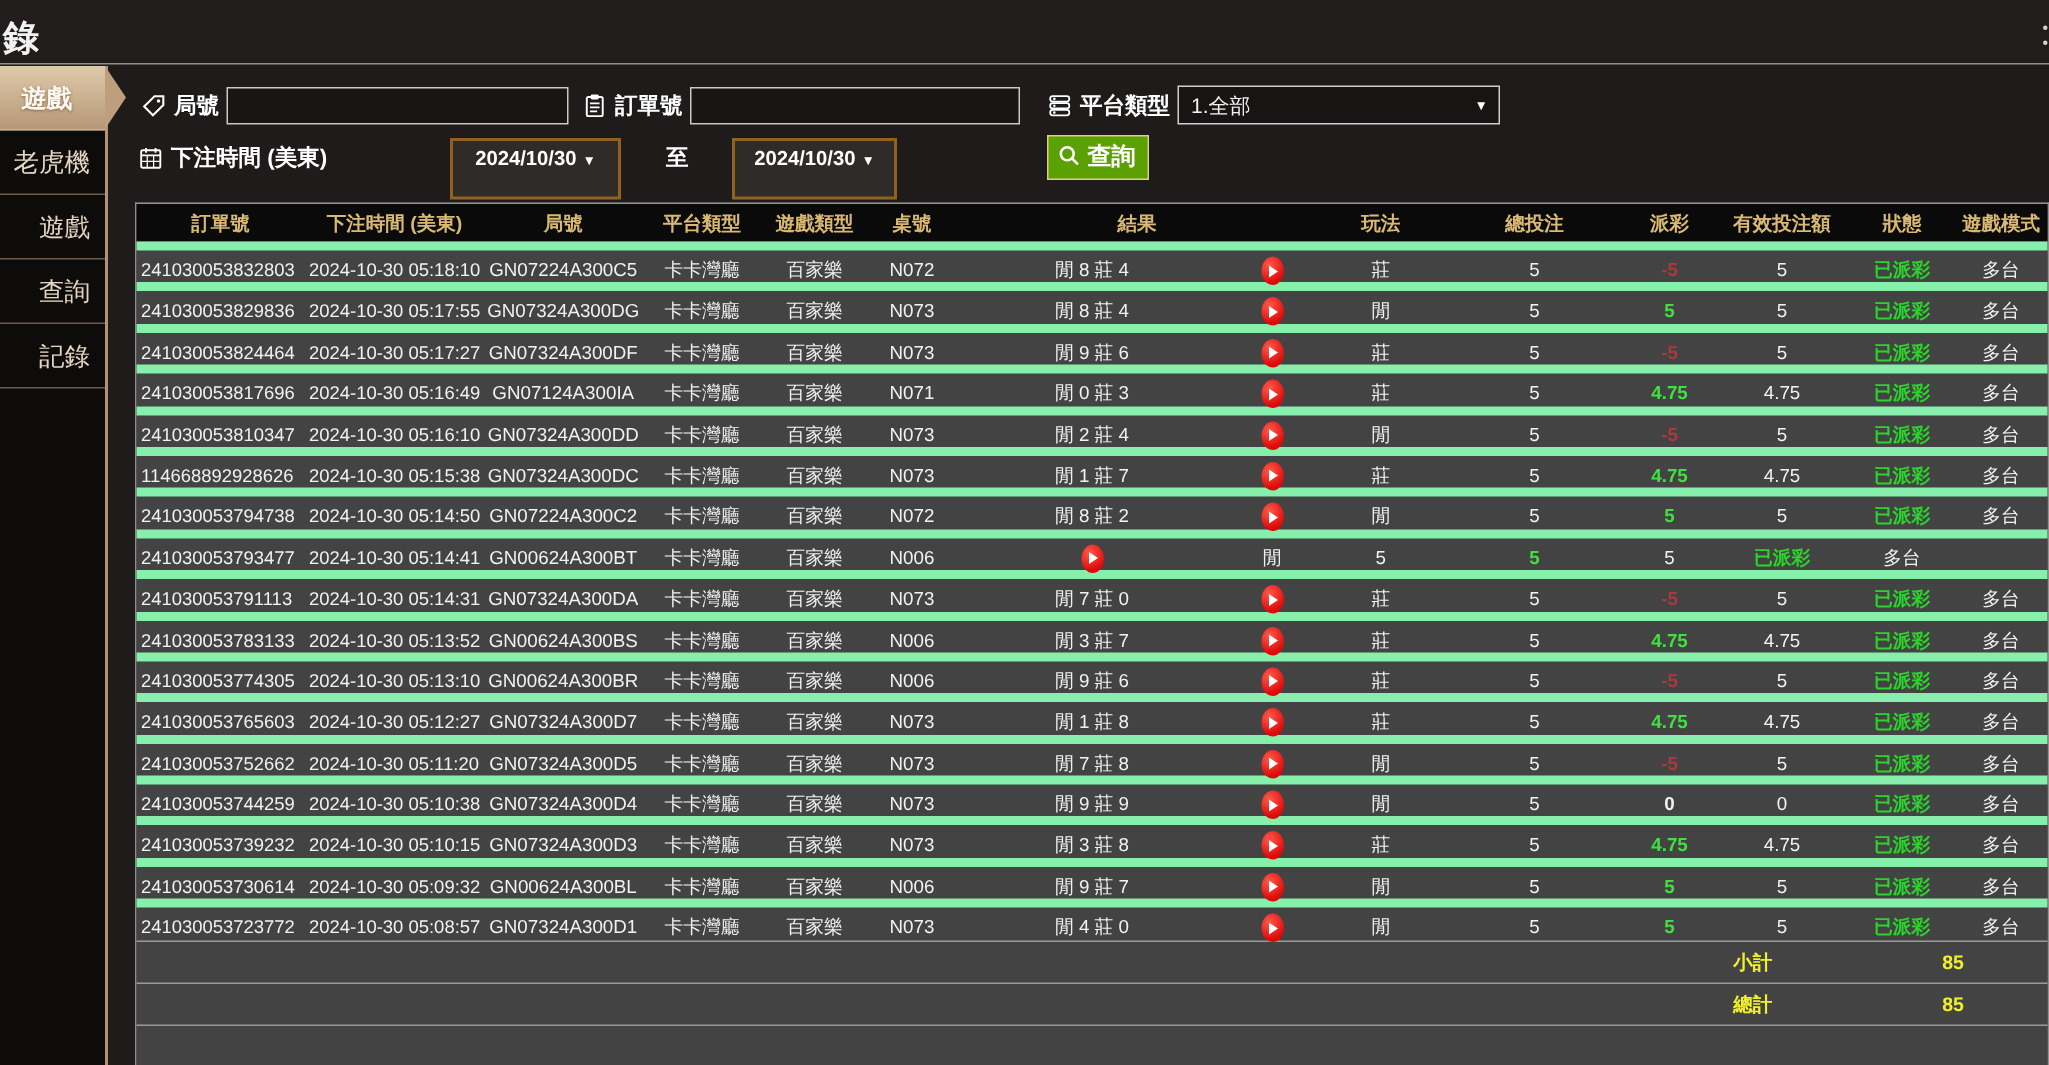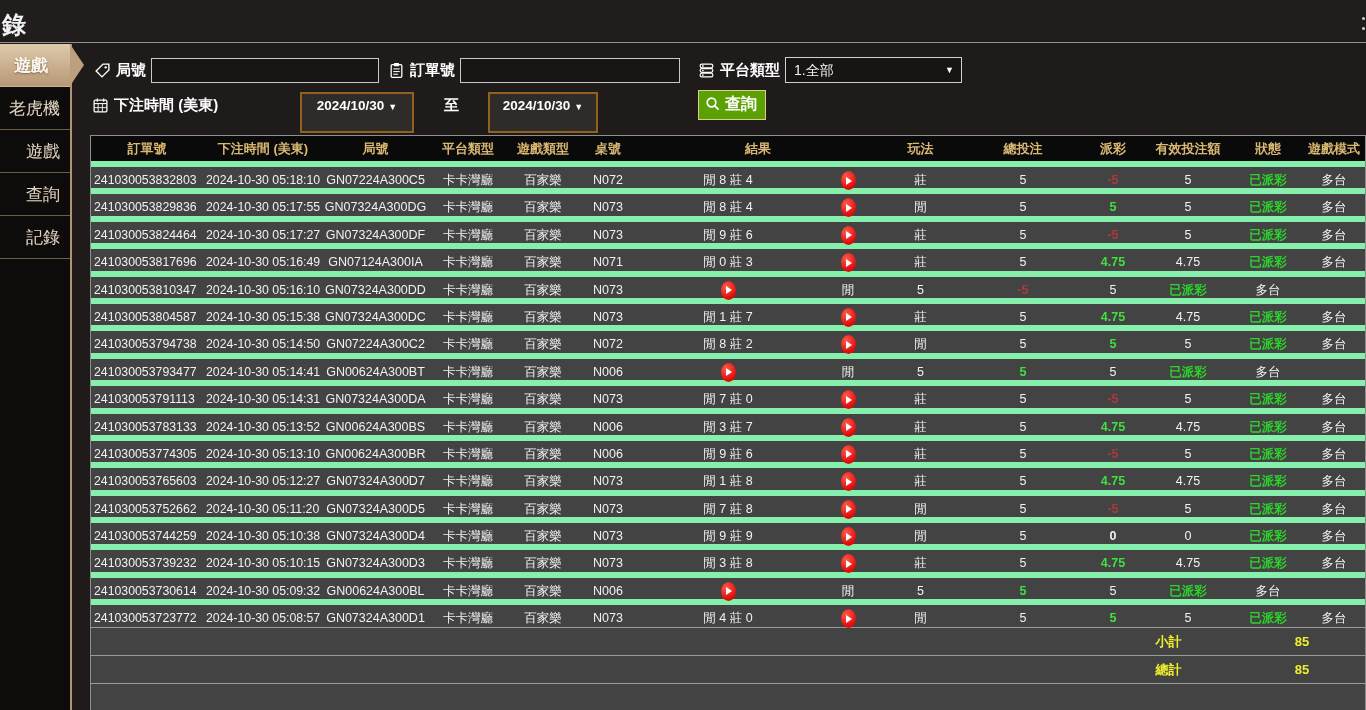--- a/index.html
+++ b/index.html
@@ -30,21 +30,21 @@
                border-bottom:21px solid transparent; z-index:6; }
 
   
   .flabel { color:#ffffff; font-size:15px; font-weight:bold; white-space:nowrap; }
   .fgroup { position:absolute; display:flex; align-items:center; gap:5px; z-index:2; }
   .ficon  { display:inline-flex; width:17px; height:17px; }
   .txt-input { background:#181615; border:1px solid #c9c9c9; height:25px; color:#fff;
                font-size:13px; padding:0 5px; outline:none; }
   .input-round { width:228px; }
   .input-order { width:220px; }
-  .selectbox { position:relative; width:177px; height:26px; background:#171514;
+  .selectbox { position:relative; width:215px; height:26px; background:#171514;
                border:1px solid #cfcfcf; color:#f2f2f2; font-size:14px;
                line-height:24px; padding:0 20px 0 8px; cursor:pointer; }
   .selectbox .caret { position:absolute; right:7px; top:0; line-height:24px;
                font-size:9px; color:#ffffff; }
   .datebox { position:absolute; height:41px; background:#2e2b28; border:2px solid #91621f;
              color:#ffffff; font-size:13.5px; font-weight:bold; line-height:23px;
              text-align:center; cursor:pointer; z-index:2; white-space:nowrap; }
   .datebox .caret { font-size:9px; margin-left:4px; }
   .to-label { position:absolute; color:#fff; font-size:15px; font-weight:bold; z-index:2; }
   .search-btn { position:absolute; display:flex; align-items:center; gap:3px;
@@ -283,33 +283,34 @@
       <div class="td">多台</div>
     </div>
 
     <div class="grid-row trow">
       <div class="td l">241030053810347</div>
       <div class="td l">2024-10-30 05:16:10</div>
       <div class="td">GN07324A300DD</div>
       <div class="td">卡卡灣廳</div>
       <div class="td">百家樂</div>
       <div class="td">N073</div>
+      <div class="td">閒 2 莊 4</div>
       <div class="playwrap">
         <span class="playbtn"></span>
       </div>
       <div class="td">閒</div>
       <div class="td">5</div>
       <div class="td neg">-5</div>
       <div class="td">5</div>
       <div class="td status">已派彩</div>
       <div class="td">多台</div>
     </div>
 
     <div class="grid-row trow">
-      <div class="td l">241030053804587</div>
+      <div class="td l">114668892928626</div>
       <div class="td l">2024-10-30 05:15:38</div>
       <div class="td">GN07324A300DC</div>
       <div class="td">卡卡灣廳</div>
       <div class="td">百家樂</div>
       <div class="td">N073</div>
       <div class="td">閒 1 莊 7</div>
       <div class="playwrap">
         <span class="playbtn"></span>
       </div>
       <div class="td">莊</div>
@@ -490,20 +491,21 @@
       <div class="td">多台</div>
     </div>
 
     <div class="grid-row trow">
       <div class="td l">241030053730614</div>
       <div class="td l">2024-10-30 05:09:32</div>
       <div class="td">GN00624A300BL</div>
       <div class="td">卡卡灣廳</div>
       <div class="td">百家樂</div>
       <div class="td">N006</div>
+      <div class="td">閒 9 莊 7</div>
       <div class="playwrap">
         <span class="playbtn"></span>
       </div>
       <div class="td">閒</div>
       <div class="td">5</div>
       <div class="td pos">5</div>
       <div class="td">5</div>
       <div class="td status">已派彩</div>
       <div class="td">多台</div>
     </div>

